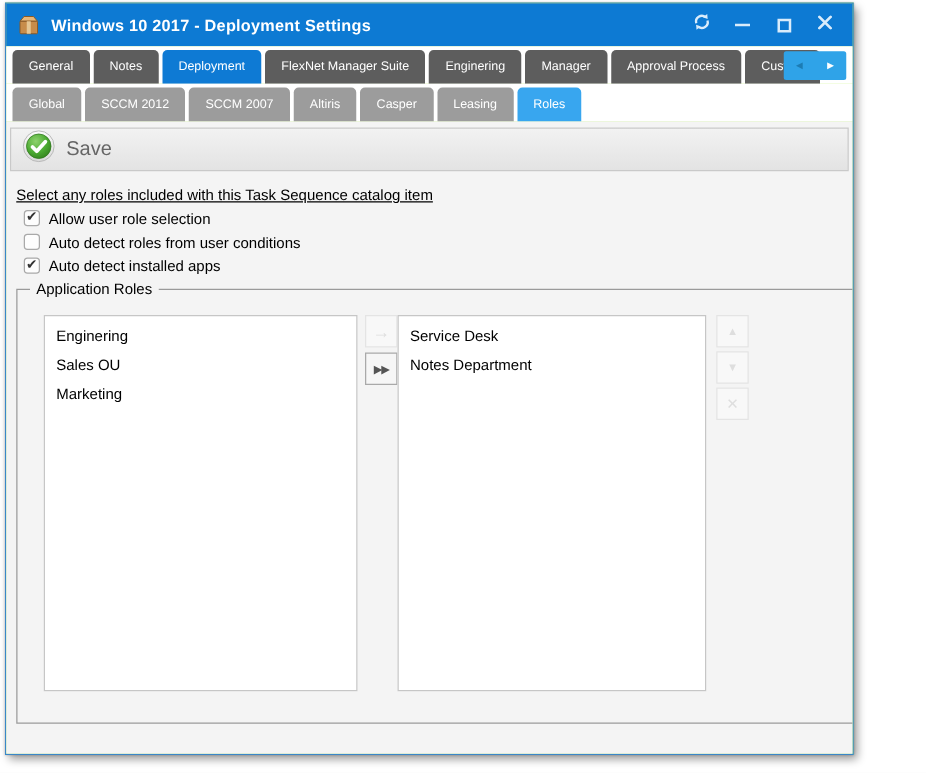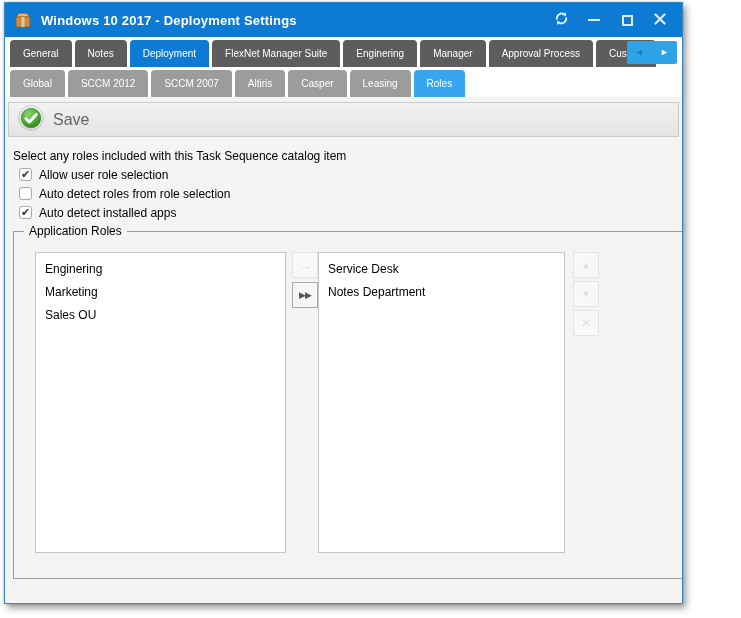--- a/index.html
+++ b/index.html
@@ -36,21 +36,21 @@
   .scr { font-size:9px; color:#fff; cursor:pointer; line-height:1; }
   .scr.disabled { color:#1c7cb4; }
 
   
   .content { flex:1; background:#f4f4f4; padding:5px 3px 0 3px; overflow:hidden; }
 
   .toolbar { height:35px; background:linear-gradient(#f2f2f2,#e3e3e3); border:1px solid #c9c9c9; display:flex; align-items:center; padding:0 5px; }
   .save-btn { display:flex; align-items:center; gap:9px; padding:2px 12px 2px 4px; cursor:pointer; border-radius:3px; }
   .save-label { font-size:16px; color:#666; }
 
-  .instruction { margin:12px 0 2px 5px; font-size:12px; color:#000; height:14px; }
+  .instruction { margin:12px 0 2px 5px; font-size:12px; color:#000; height:14px;text-decoration:underline; }
 
   .checks { margin:2px 0 0 11px; }
   .check-row { display:flex; align-items:center; gap:7px; height:19px; font-size:12px; color:#000; cursor:pointer; }
   .cb { width:13px; height:13px; border:1px solid #a9a9a9; border-radius:3px; background:#fdfdfd; display:flex; align-items:center; justify-content:center; flex:0 0 13px; }
   .mark { display:none; font-style:normal; font-size:11px; color:#333; line-height:1; margin-top:-1px; }
   .check-row.checked .mark { display:block; }
 
   
   .groupbox { position:relative; margin:9px 0 0 5px; width:682px; height:348px; border:1px solid #9a9a9a; }
   .groupbox-legend { position:absolute; top:-8px; left:10px; background:#f4f4f4; padding:0 5px; font-size:12px; color:#000; }
@@ -185,42 +185,42 @@
 
           <label class="check-row checked">
             <span class="cb">
               <i class="mark">✔</i>
             </span>
             <span class="cb-label">Allow user role selection</span>
           </label>
 
           <label class="check-row">
             <span class="cb"></span>
-            <span class="cb-label">Auto detect roles from role selection</span>
+            <span class="cb-label">Auto detect roles from user conditions</span>
           </label>
 
           <label class="check-row checked">
             <span class="cb">
               <i class="mark">✔</i>
             </span>
             <span class="cb-label">Auto detect installed apps</span>
           </label>
 
       </div>
 
       <div class="groupbox">
         <span class="groupbox-legend">Application Roles</span>
 
         <div class="list left-list">
 
             <div class="list-item"><span>Enginering</span></div>
 
+            <div class="list-item"><span>Sales OU</span></div>
+
             <div class="list-item"><span>Marketing</span></div>
-
-            <div class="list-item"><span>Sales OU</span></div>
 
         </div>
 
         <div class="midbtns">
 
             <button class="sqbtn disabled">
               <span class="g-arrow">→</span>
             </button>
 
             <button class="sqbtn">

